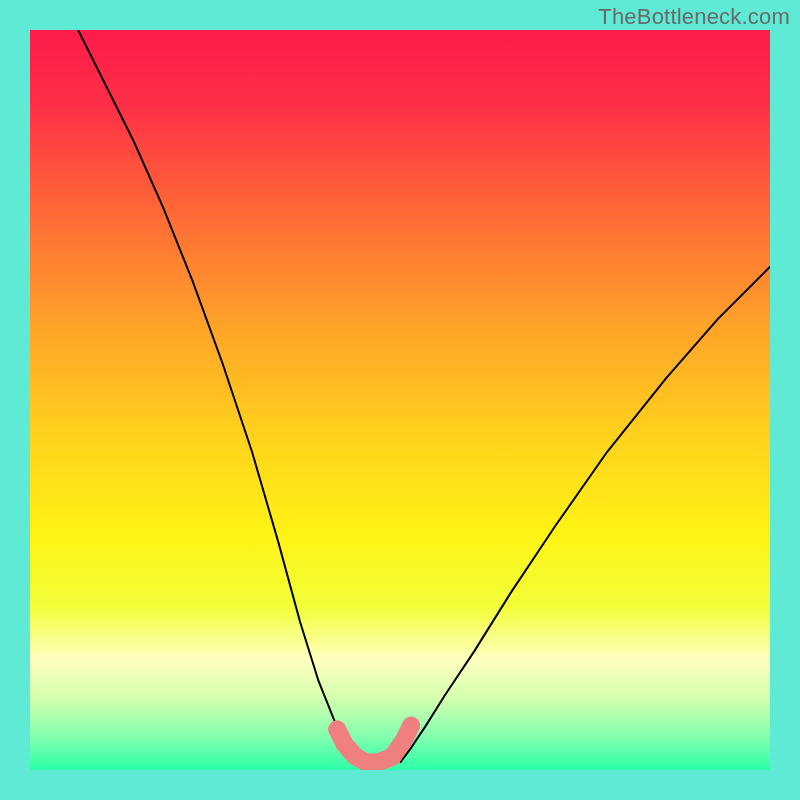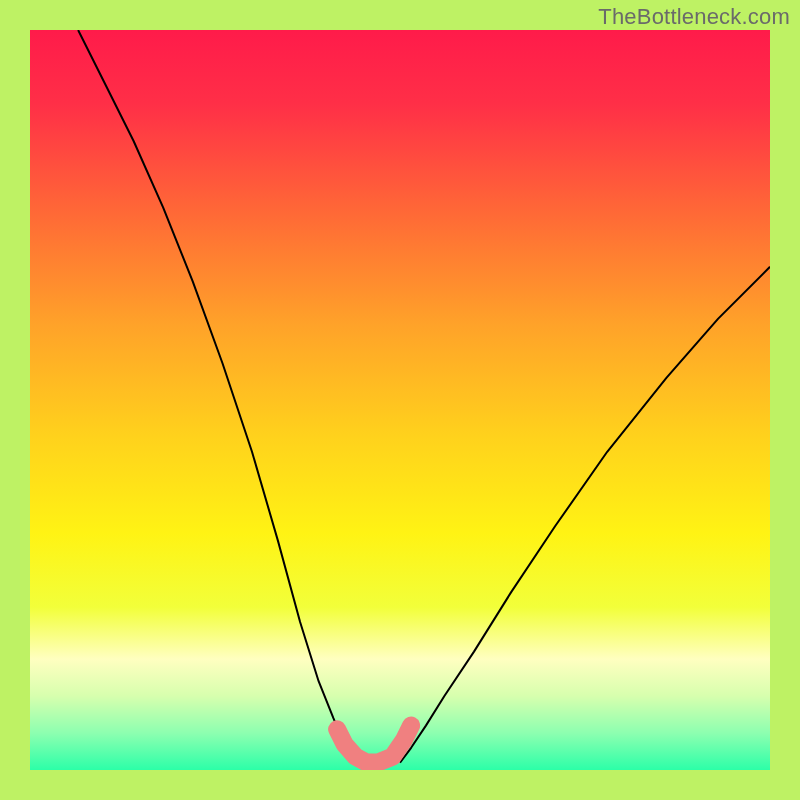--- a/index.html
+++ b/index.html
@@ -8,21 +8,21 @@
     width: 800px;
     height: 800px;
     background: #000;
     overflow: hidden;
     font-family: Arial, Helvetica, sans-serif;
   }
   .frame {
     position: relative;
     width: 800px;
     height: 800px;
-    background: #bef264;
+    background: #5eead4;
   }
   .watermark {
     position: absolute;
     top: 4px;
     right: 10px;
     color: #6a6a6a;
     font-size: 22px;
     font-weight: 500;
     letter-spacing: 0.2px;
     z-index: 10;

